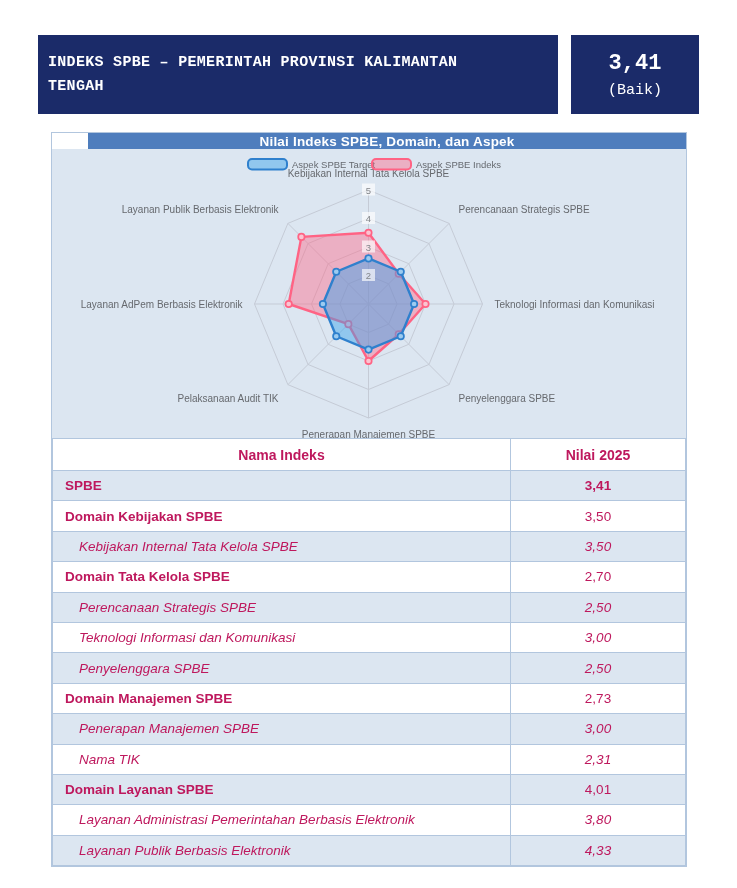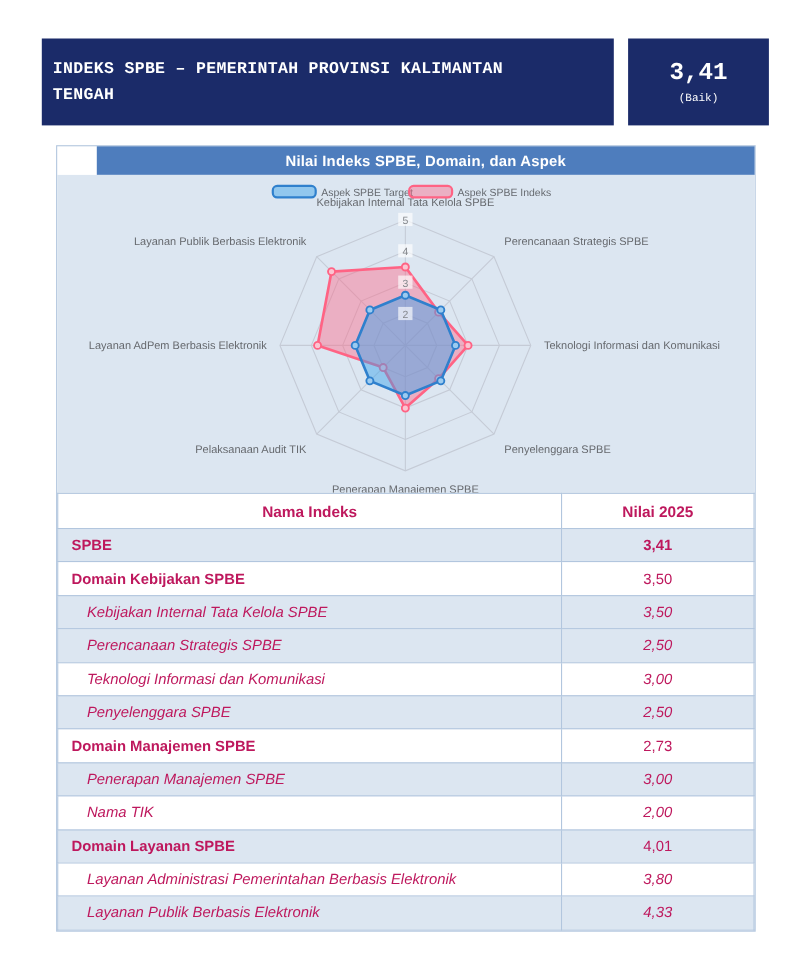--- a/index.html
+++ b/index.html
@@ -12,25 +12,25 @@
   .title-box{
     background:#1b2b69;color:#fff;width:520px;box-sizing:border-box;
     padding:0 55px 0 10px;display:flex;align-items:center;
     font-weight:bold;font-size:15px;line-height:24px;letter-spacing:.3px;
   }
   .score-badge{
     background:#1b2b69;color:#fff;width:128px;margin-left:13px;
     display:flex;flex-direction:column;align-items:center;justify-content:center;gap:6px;
   }
   .score-value{font-size:22px;font-weight:bold;}
-  .score-label{font-size:10px;}
+  .score-label{font-size:15px;}
   
   .panel{position:absolute;left:51px;top:132px;width:636px;box-sizing:border-box;border:1px solid #b2c6de;background:#fff;}
   .panel-title{
-    height:26px;background:#4e7dbd;color:#fff;font-weight:bold;font-size:13.5px;
+    height:16px;background:#4e7dbd;color:#fff;font-weight:bold;font-size:13.5px;
     display:flex;align-items:center;justify-content:center;letter-spacing:.2px;margin-left:36px;
   }
   .chart-area{height:289px;background:#dce6f1;overflow:hidden;}
   .chart-area svg{display:block;}
   
   table.index-table{width:100%;border-collapse:collapse;table-layout:fixed;}
   .index-table th,.index-table td{border:1px solid #b2c6de;color:#be185d;}
   .index-table th{height:29px;font-size:14px;font-weight:bold;background:#fff;text-align:center;}
   .index-table th.col-val,.index-table td.val{width:172px;}
   .index-table td{height:27.4px;font-size:13.5px;}
@@ -133,20 +133,24 @@
           <td class="val">3,41</td>
         </tr>
         <tr class="domain plain">
           <td class="name">Domain Kebijakan SPBE</td>
           <td class="val">3,50</td>
         </tr>
         <tr class="aspect shade">
           <td class="name">Kebijakan Internal Tata Kelola SPBE</td>
           <td class="val">3,50</td>
         </tr>
+        <tr class="domain plain">
+          <td class="name">Domain Tata Kelola SPBE</td>
+          <td class="val">2,70</td>
+        </tr>
         <tr class="aspect shade">
           <td class="name">Perencanaan Strategis SPBE</td>
           <td class="val">2,50</td>
         </tr>
         <tr class="aspect plain">
           <td class="name">Teknologi Informasi dan Komunikasi</td>
           <td class="val">3,00</td>
         </tr>
         <tr class="aspect shade">
           <td class="name">Penyelenggara SPBE</td>
@@ -155,21 +159,21 @@
         <tr class="domain plain">
           <td class="name">Domain Manajemen SPBE</td>
           <td class="val">2,73</td>
         </tr>
         <tr class="aspect shade">
           <td class="name">Penerapan Manajemen SPBE</td>
           <td class="val">3,00</td>
         </tr>
         <tr class="aspect plain">
           <td class="name">Nama TIK</td>
-          <td class="val">2,00</td>
+          <td class="val">2,31</td>
         </tr>
         <tr class="domain shade">
           <td class="name">Domain Layanan SPBE</td>
           <td class="val">4,01</td>
         </tr>
         <tr class="aspect plain">
           <td class="name">Layanan Administrasi Pemerintahan Berbasis Elektronik</td>
           <td class="val">3,80</td>
         </tr>
         <tr class="aspect shade">

